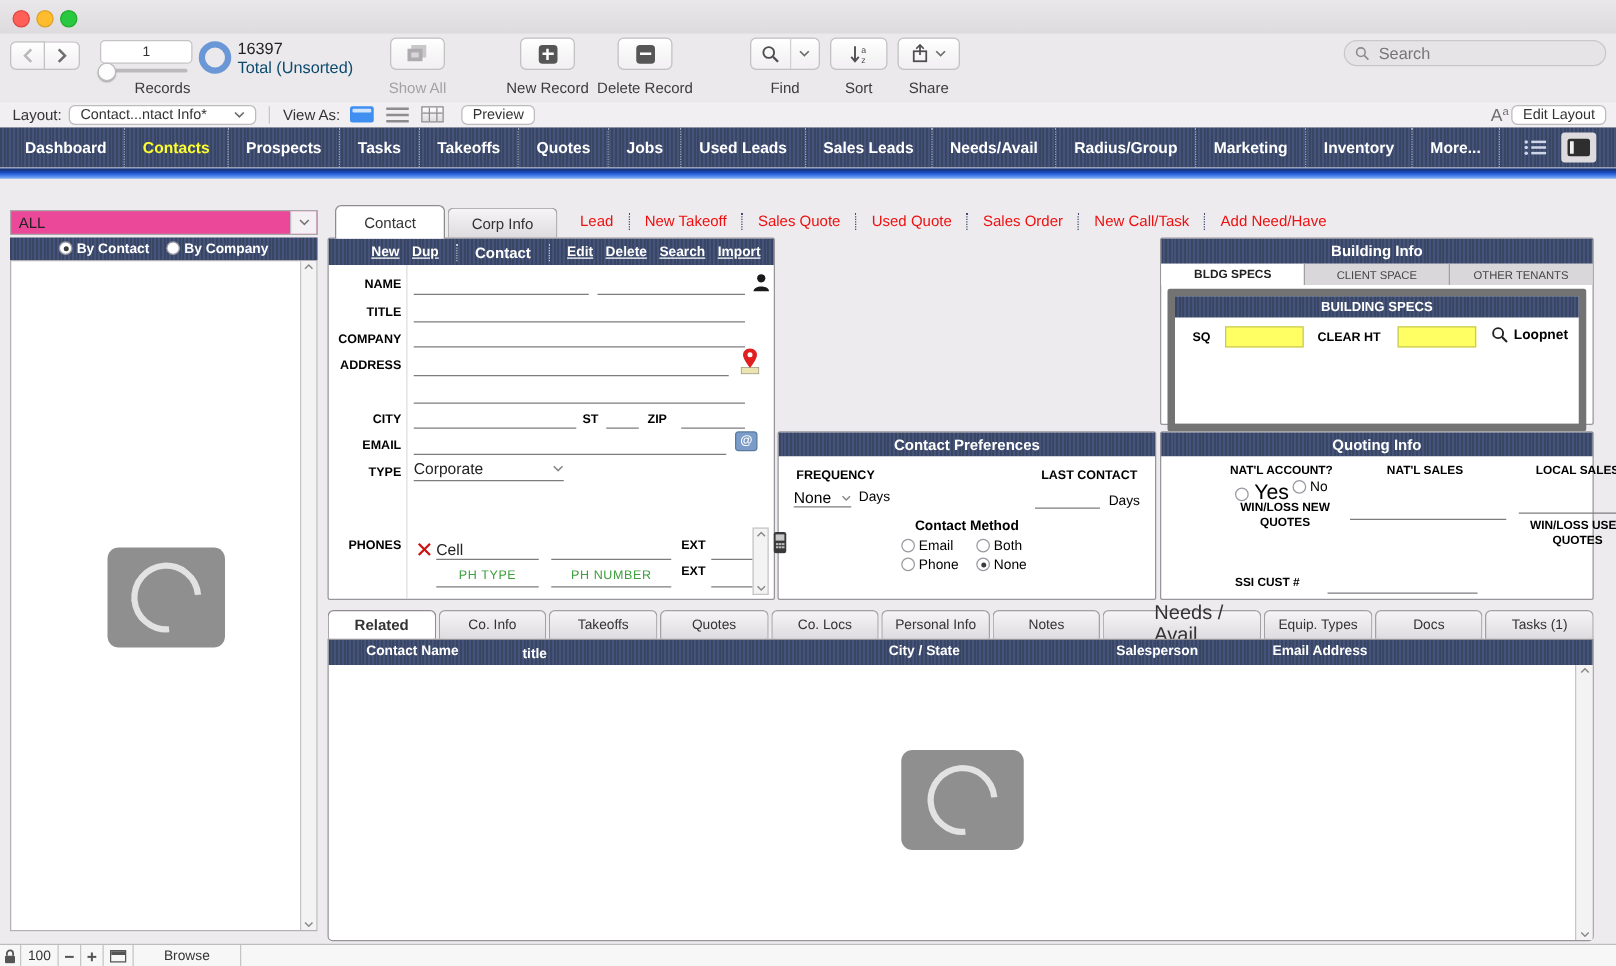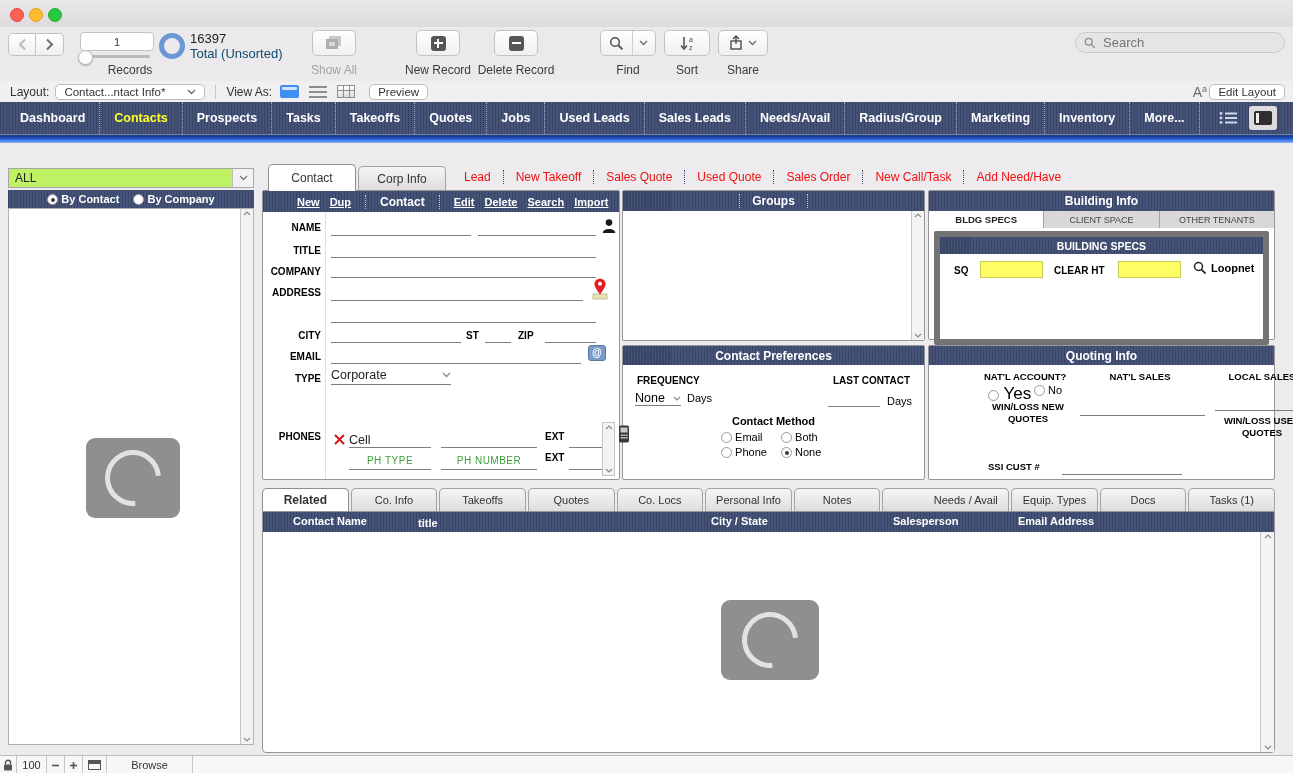--- a/index.html
+++ b/index.html
@@ -222,21 +222,21 @@
       </svg>
     </div>
     <div style="position:absolute;right:16px;top:4px;width:28px;height:24px;background:#dddbdd;border-radius:3px;display:flex;align-items:center;justify-content:center;">
       <div style="width:18px;height:14px;background:#2e2e2e;border-radius:2px;position:relative;">
         <div style="position:absolute;left:2px;top:2px;width:3px;height:10px;background:#f0f0f0;"></div>
       </div>
     </div>
   </div>
   <div class="abs" id="bluestrip"></div>
 
-  <div class="abs" style="left:8px;top:168px;width:246px;height:20px;background:#bef264;border:1px solid #a8a6a8;box-sizing:border-box;display:flex;align-items:center;">
+  <div class="abs" style="left:8px;top:168px;width:246px;height:20px;background:#ec4899;border:1px solid #a8a6a8;box-sizing:border-box;display:flex;align-items:center;">
     <span style="flex:1;padding-left:6px;font-size:12px;color:#222;">ALL</span>
     <div style="width:20px;height:100%;border-left:1px solid #bdbbbd;background:#f3f1f3;display:flex;align-items:center;justify-content:center;">
       <svg width="9" height="6" viewBox="0 0 9 6">
           <polyline points="1,1 4.5,4.5 8,1" fill="none" stroke="#777" stroke-width="1.3"></polyline>
         </svg>
     </div>
   </div>
   <div class="abs navy" style="left:8px;top:190px;width:246px;height:18px;display:flex;align-items:center;justify-content:center;gap:14px;font-size:11px;font-weight:bold;">
     <span><span class="radio sel"></span> <span>By Contact</span></span>
     <span><span class="radio"></span> <span>By Company</span></span>
@@ -367,41 +367,20 @@
           </div>
         <div class="sarr">
             <svg width="8" height="5" viewBox="0 0 8 5" style="margin:0 auto;">
               <polyline points="1,1 4,4 7,1" fill="none" stroke="#8a8a8a" stroke-width="1.2"></polyline>
             </svg>
           </div>
       </div>
     </div>
   </div>
 
-  <div class="abs panel" style="left:622px;top:190px;width:303px;height:151px;">
-    <div class="navy hdr" style="height:20px;">
-      <span class="dotsep"></span>
-        <span style="margin:0 8px;">Groups</span>
-        <span class="dotsep"></span>
-    </div>
-    <div style="position:relative;height:129px;">
-      <div class="scrolltrack" style="right:0;top:0;bottom:0;width:13px;">
-        <div class="sarr">
-            <svg width="8" height="5" viewBox="0 0 8 5" style="margin:0 auto;">
-              <polyline points="1,4 4,1 7,4" fill="none" stroke="#8a8a8a" stroke-width="1.2"></polyline>
-            </svg>
-          </div>
-        <div class="sarr">
-            <svg width="8" height="5" viewBox="0 0 8 5" style="margin:0 auto;">
-              <polyline points="1,1 4,4 7,1" fill="none" stroke="#8a8a8a" stroke-width="1.2"></polyline>
-            </svg>
-          </div>
-      </div>
-    </div>
-  </div>
 
   <div class="abs panel" style="left:622px;top:345px;width:303px;height:135px;">
     <div class="navy hdr" style="height:19px;">
       <span>Contact Preferences</span>
     </div>
     <div style="position:relative;height:114px;">
       <div class="abs lbl" style="left:14px;top:10px;">FREQUENCY</div>
       <div class="abs fld" style="left:12px;top:23px;width:46px;height:18px;display:flex;align-items:flex-end;justify-content:space-between;">
         <span style="font-size:12.5px;">None</span>
         <svg width="8" height="5" viewBox="0 0 8 5" style="margin-bottom:4px;">
@@ -487,21 +466,21 @@
       </div>
     <div class="tab" style="flex:1;font-size:11px;">
         <span>Co. Locs</span>
       </div>
     <div class="tab" style="flex:1;font-size:11px;">
         <span>Personal Info</span>
       </div>
     <div class="tab" style="flex:1;font-size:11px;">
         <span>Notes</span>
       </div>
-    <div class="tab" style="flex:1;font-size:11px;padding-left:40px;">
+    <div class="tab" style="flex:1;font-size:16px;padding-left:40px;">
         <span>Needs / Avail</span>
       </div>
     <div class="tab" style="flex:1;font-size:11px;">
         <span>Equip. Types</span>
       </div>
     <div class="tab" style="flex:1;font-size:11px;">
         <span>Docs</span>
       </div>
     <div class="tab" style="flex:1;font-size:11px;">
         <span>Tasks (1)</span>

